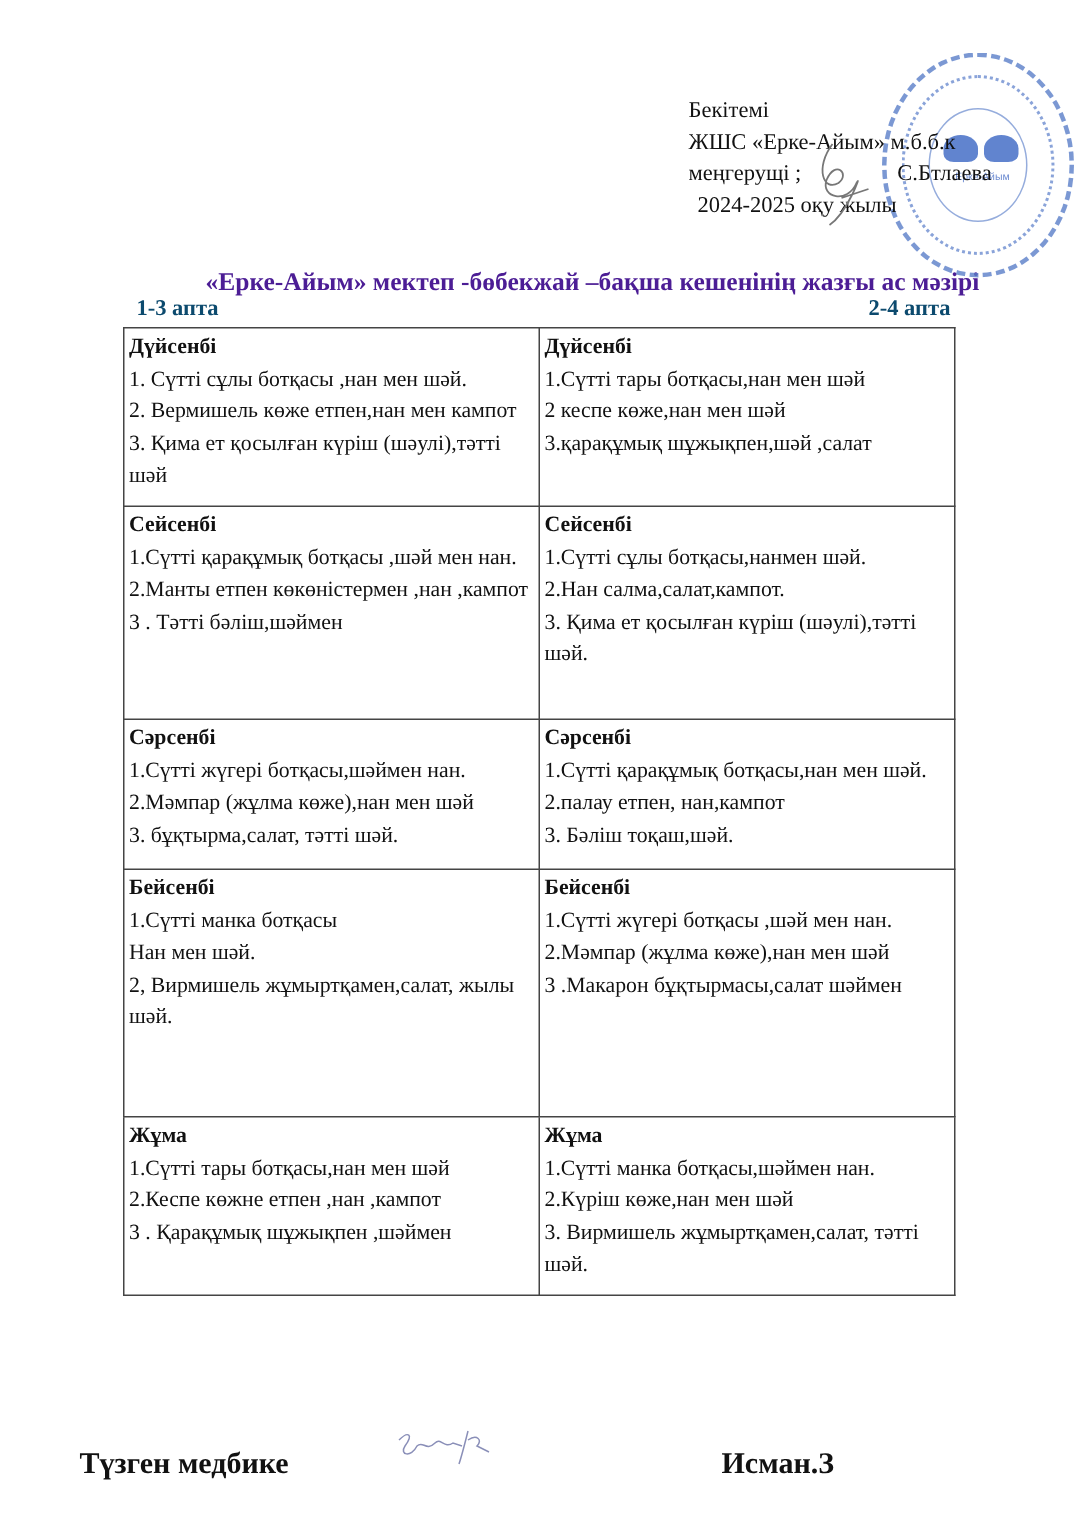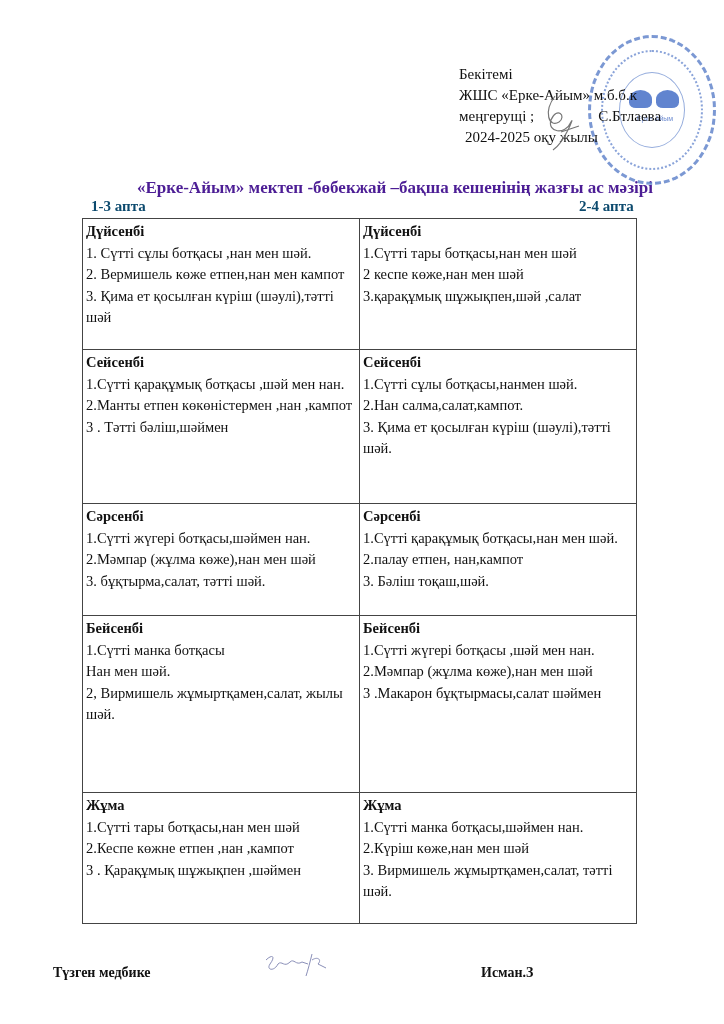--- a/index.html
+++ b/index.html
@@ -110,33 +110,33 @@
       left: 82px;
       top: 218px;
       width: 555px;
       border-collapse: collapse;
       font-size: 14.5px;
       line-height: 21.5px;
     }
     table.menu td {
       border: 1.5px solid #444;
       vertical-align: top;
-      padding: 2px 3px 16px 3px;
+      padding: 2px 3px 4px 3px;
       width: 50%;
     }
     .day { font-weight: bold; }
     .row-1 td { height: 112px; }
     .row-2 td { height: 135px; margin-left: 23px; }
     .row-3 td { height: 93px; }
     .row-4 td { height: 158px; }
     .row-5 td { height: 112px; }
     .footer-left, .footer-right {
       position: absolute;
       top: 965px;
-      font-size: 14px;
+      font-size: 20px;
       font-weight: bold;
     }
     .footer-left { left: 53px; }
     .footer-right { left: 481px; }
     .signature-bottom {
       position: absolute;
       left: 262px;
       top: 950px;
       width: 70px;
       height: 28px;

